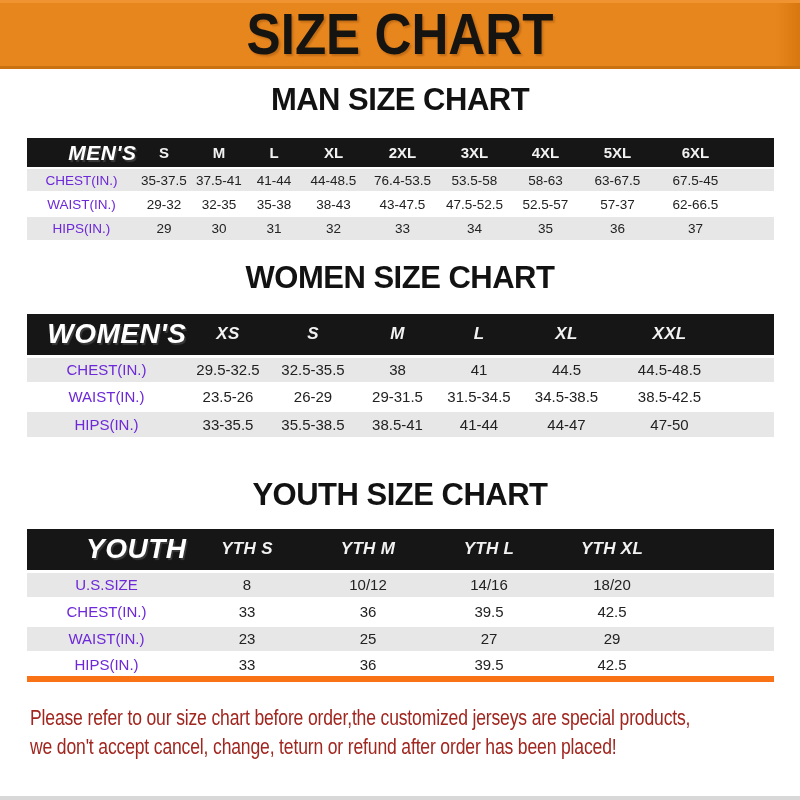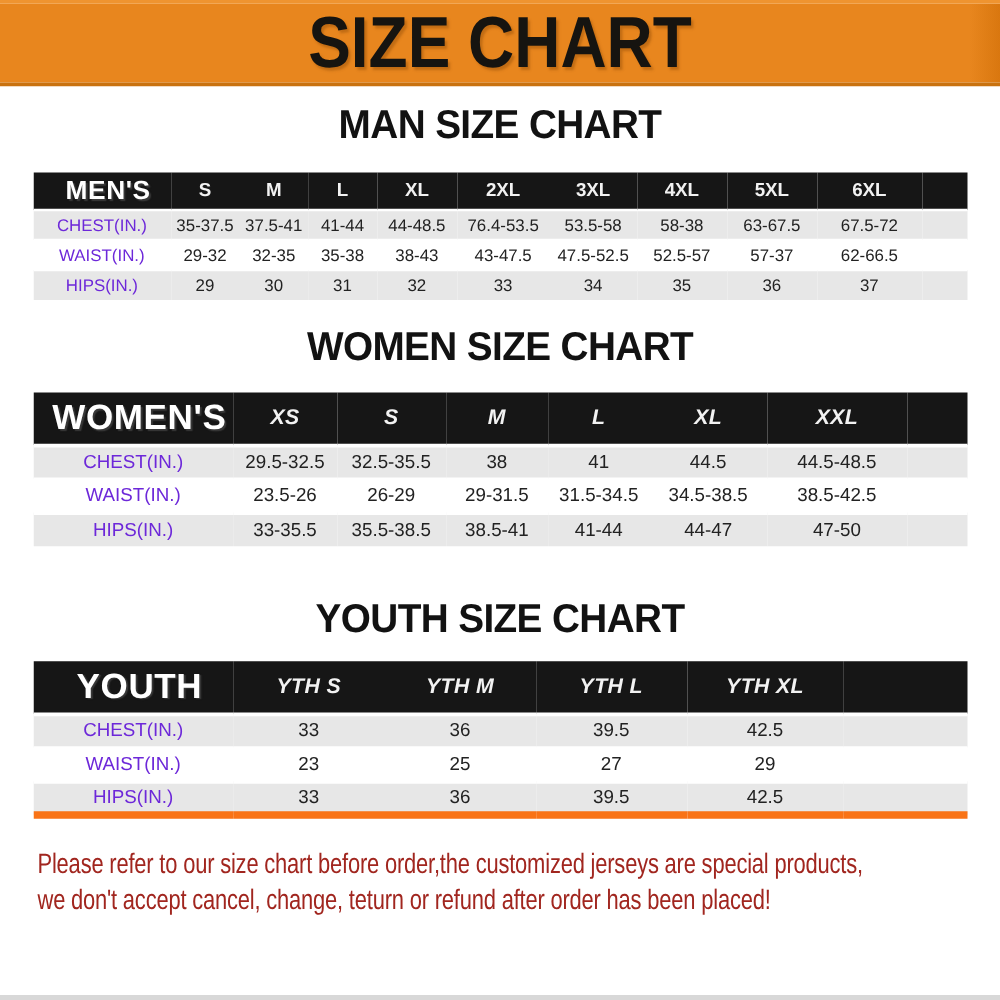--- a/index.html
+++ b/index.html
@@ -49,24 +49,25 @@
   }
   .tbl-men   { margin-top: 22px; }
   .tbl-women { margin-top: 20px; }
   .tbl-youth { margin-top: 18px; border-bottom: 6px solid #f97316; }
 
   thead tr { background: #161616; }
   .tbl-men   thead tr { height: 30px; }
   .tbl-women thead tr, .tbl-youth thead tr { height: 42px; }
 
   th.hdr-label {
-    color: #ffffff; text-align: center; padding-left: 10px;
+    color: #ffffff; text-align: right; padding-left: 10px;
     font-weight: 800; letter-spacing: 0.5px;
     text-shadow: 1.5px 1.5px 1px #3a3a3a;
     white-space: nowrap;
+    font-style: italic;
   }
   .tbl-men   th.hdr-label { font-size: 21px; }
   .tbl-women th.hdr-label, .tbl-youth th.hdr-label { font-size: 28px; }
 
   th.hdr-size {
     color: #f2f2f2; text-align: center; font-weight: 700;
     white-space: nowrap;
   }
   .tbl-men   th.hdr-size { font-size: 15px; }
   .tbl-women th.hdr-size, .tbl-youth th.hdr-size { font-size: 17px; letter-spacing: 0.3px; font-style: italic; }
@@ -149,23 +150,23 @@
       </thead>
     <tbody>
         <tr>
           <th class="row-label">CHEST(IN.)</th>
           <td>35-37.5</td>
           <td>37.5-41</td>
           <td>41-44</td>
           <td>44-48.5</td>
           <td>76.4-53.5</td>
           <td>53.5-58</td>
-          <td>58-38</td>
+          <td>58-63</td>
           <td>63-67.5</td>
-          <td>67.5-72</td>
+          <td>67.5-45</td>
           <td></td>
         </tr>
         <tr>
           <th class="row-label">WAIST(IN.)</th>
           <td>29-32</td>
           <td>32-35</td>
           <td>35-38</td>
           <td>38-43</td>
           <td>43-47.5</td>
           <td>47.5-52.5</td>
@@ -267,20 +268,28 @@
           <th class="hdr-label">YOUTH</th>
           <th class="hdr-size">YTH S</th>
           <th class="hdr-size">YTH M</th>
           <th class="hdr-size">YTH L</th>
           <th class="hdr-size">YTH XL</th>
           <th class="hdr-size"></th>
         </tr>
       </thead>
     <tbody>
         <tr>
+          <th class="row-label">U.S.SIZE</th>
+          <td>8</td>
+          <td>10/12</td>
+          <td>14/16</td>
+          <td>18/20</td>
+          <td></td>
+        </tr>
+        <tr>
           <th class="row-label">CHEST(IN.)</th>
           <td>33</td>
           <td>36</td>
           <td>39.5</td>
           <td>42.5</td>
           <td></td>
         </tr>
         <tr>
           <th class="row-label">WAIST(IN.)</th>
           <td>23</td>

